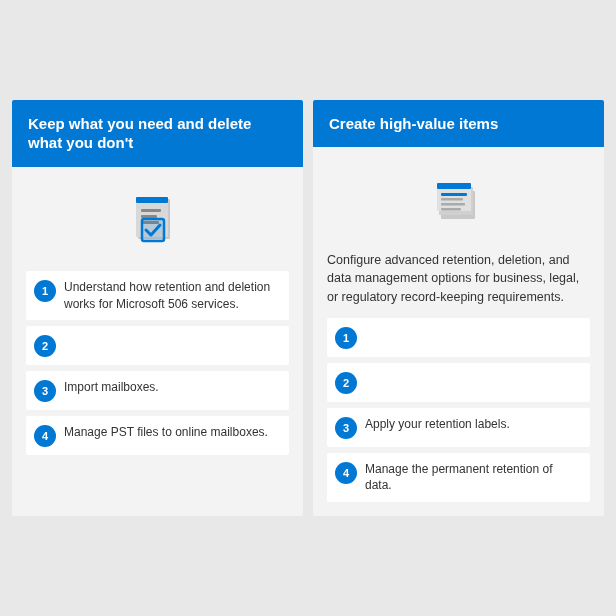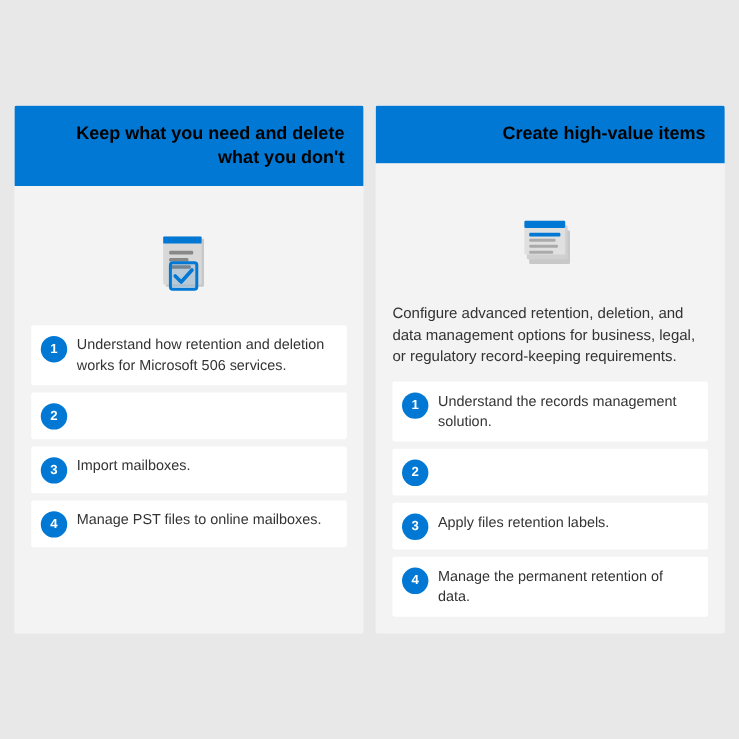--- a/index.html
+++ b/index.html
@@ -21,29 +21,29 @@
     .card {
       flex: 1;
       background: #f3f3f3;
       border-radius: 2px;
       overflow: hidden;
       display: flex;
       flex-direction: column;
     }
     .card-header {
       padding: 14px 16px;
-      text-align: right;
+      text-align: left;
       font-size: 15px;
       font-weight: 700;
-      color: #000000;
+      color: #ffffff;
       background: #0078d4;
       line-height: 1.3;
     }
     .card-body {
-      padding: 28px 14px 14px;
+      padding: 16px 14px 14px;
       display: flex;
       flex-direction: column;
       gap: 12px;
       flex: 1;
     }
     .icon-area {
       display: flex;
       justify-content: center;
       align-items: center;
       padding: 8px 0 4px;
@@ -155,28 +155,27 @@
           <rect x="14" y="27" width="22" height="2.5" rx="1" fill="#aaa"></rect>
           <rect x="14" y="32" width="24" height="2.5" rx="1" fill="#aaa"></rect>
           <rect x="14" y="37" width="20" height="2.5" rx="1" fill="#aaa"></rect>
         </svg>
       </div>
       <div class="description">Configure advanced retention, deletion, and data management options for business, legal, or regulatory record-keeping requirements.</div>
       <div class="step-list">
 
       <div class="step-item">
       <div class="step-number">1</div>
-      <div class="step-text">Understand the records management solution.</div>
     </div>
           <div class="step-item">
       <div class="step-number">2</div>
     </div>
           <div class="step-item">
       <div class="step-number">3</div>
-      <div class="step-text">Apply files retention labels.</div>
+      <div class="step-text">Apply your retention labels.</div>
     </div>
           <div class="step-item">
       <div class="step-number">4</div>
       <div class="step-text">Manage the permanent retention of data.</div>
     </div>
         </div>
     </div>
   </div>
 
 </div>

